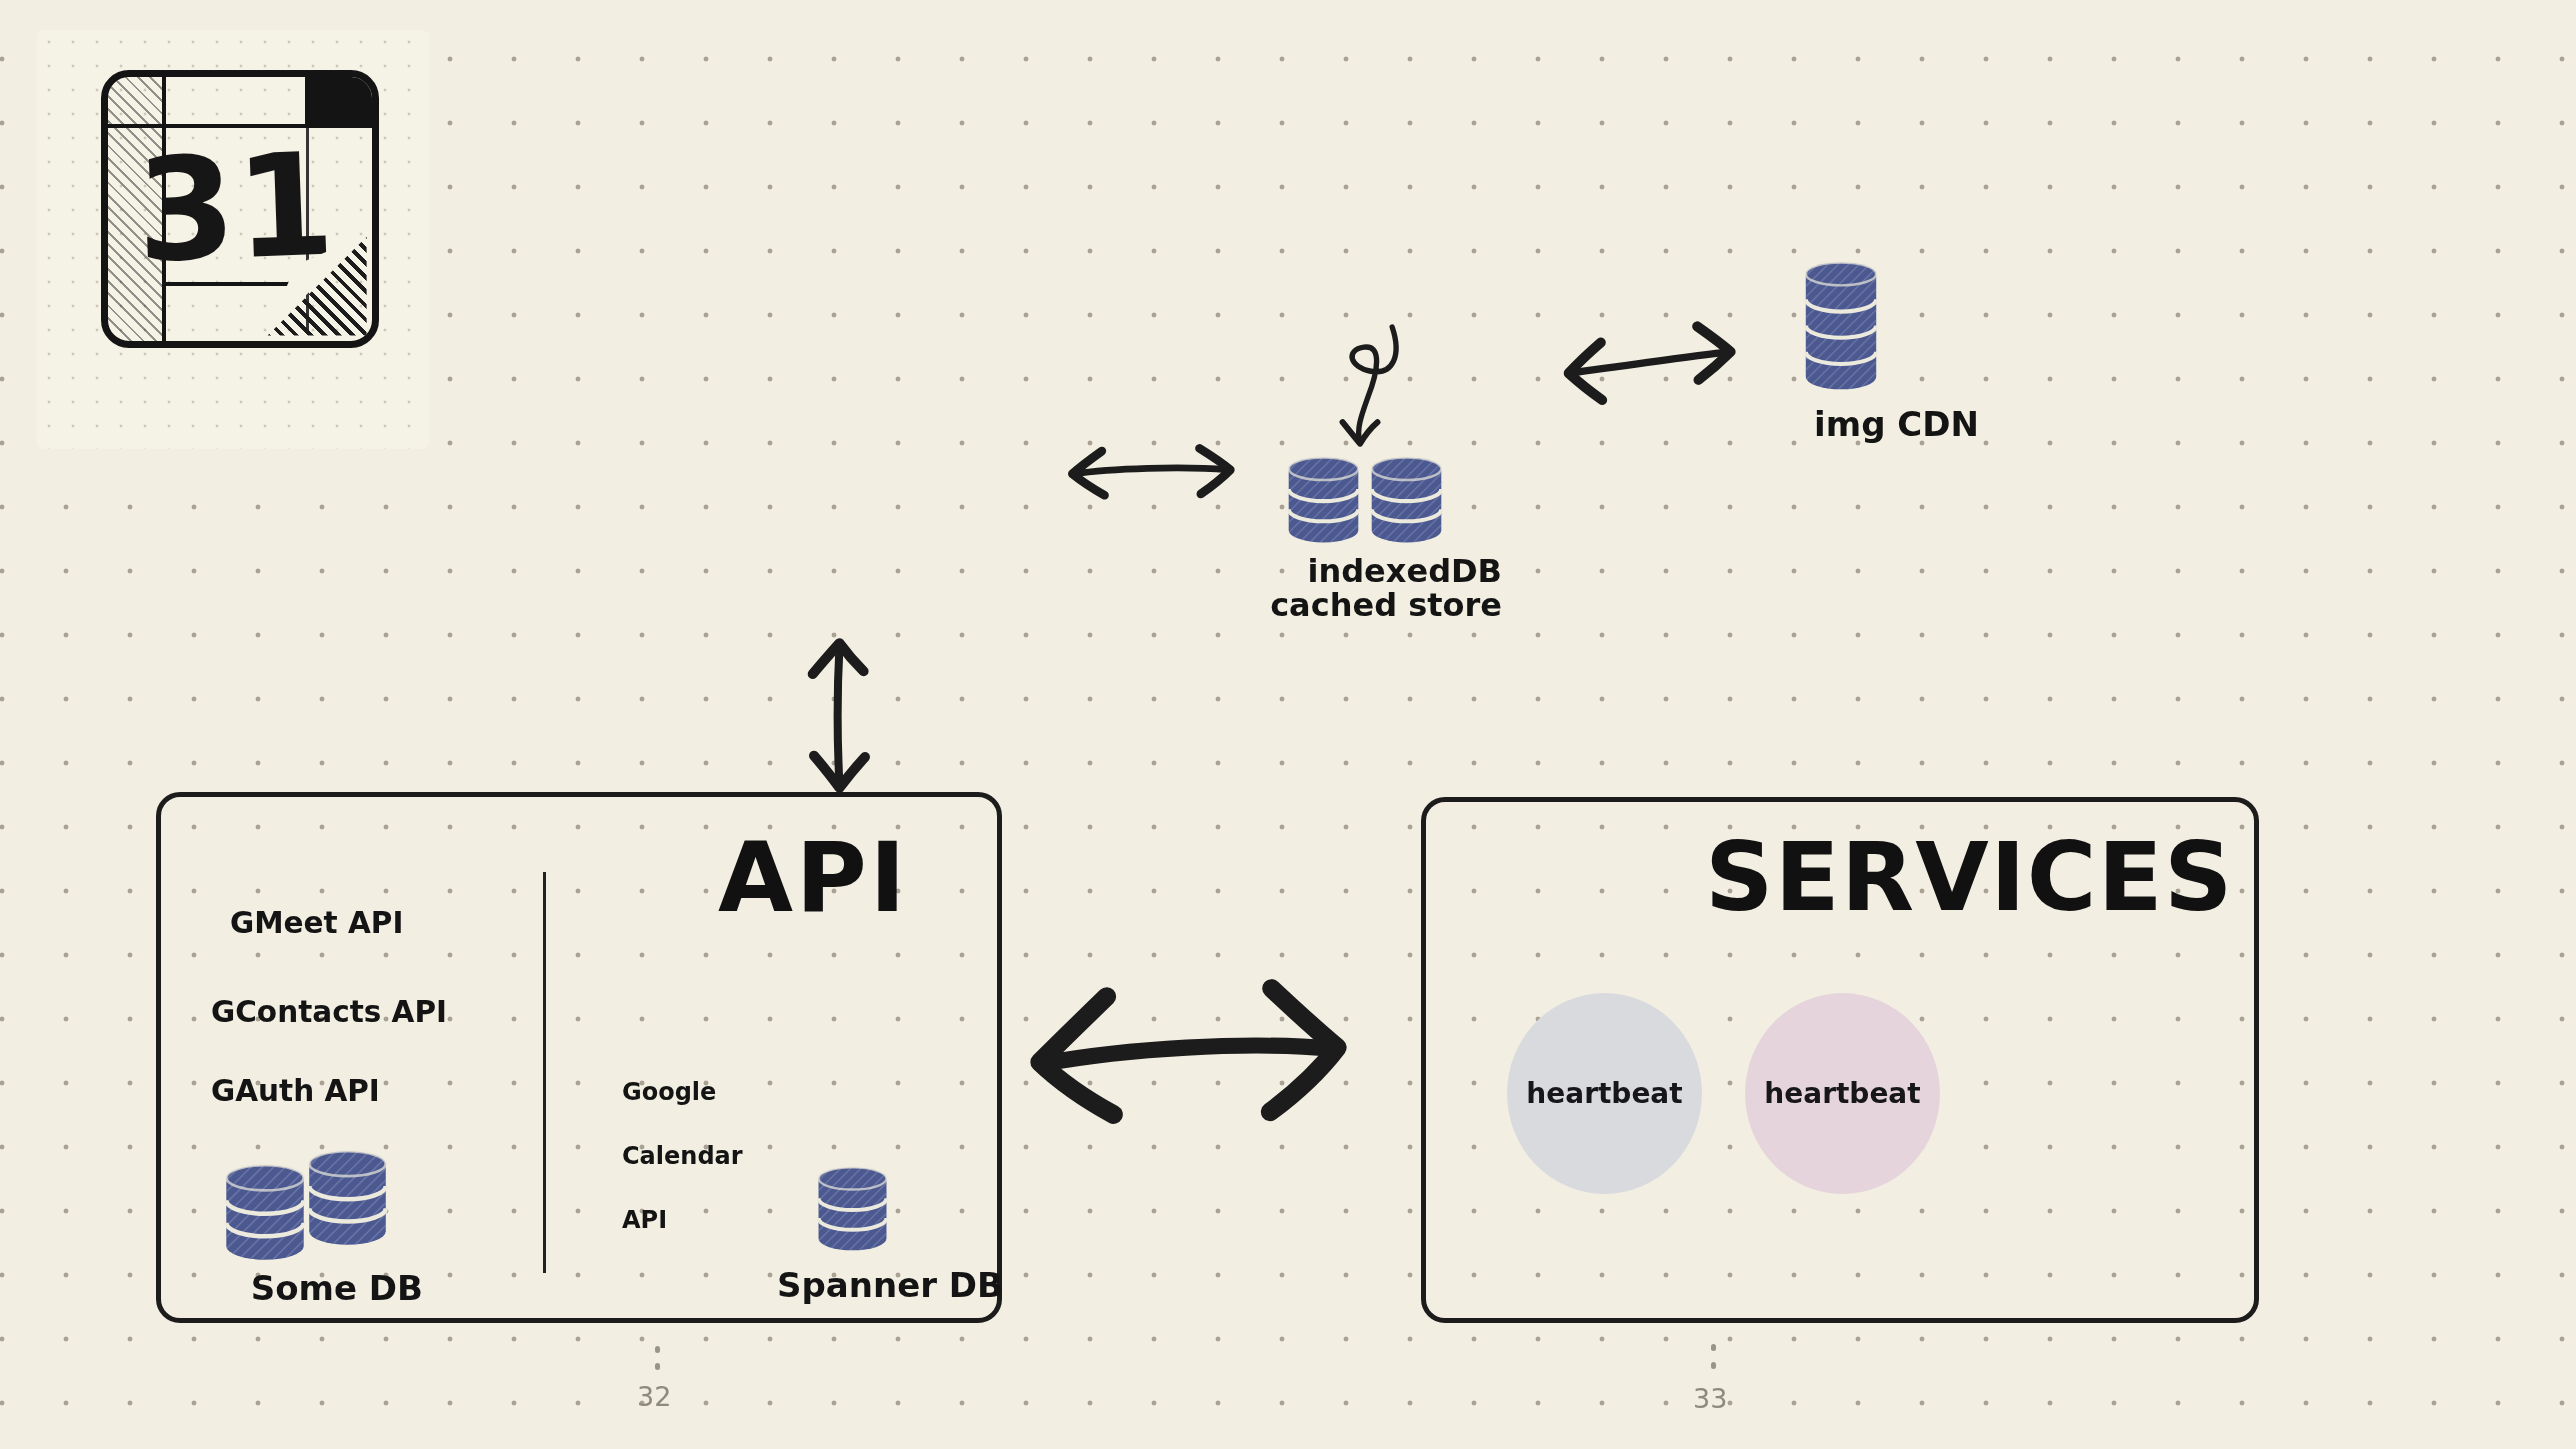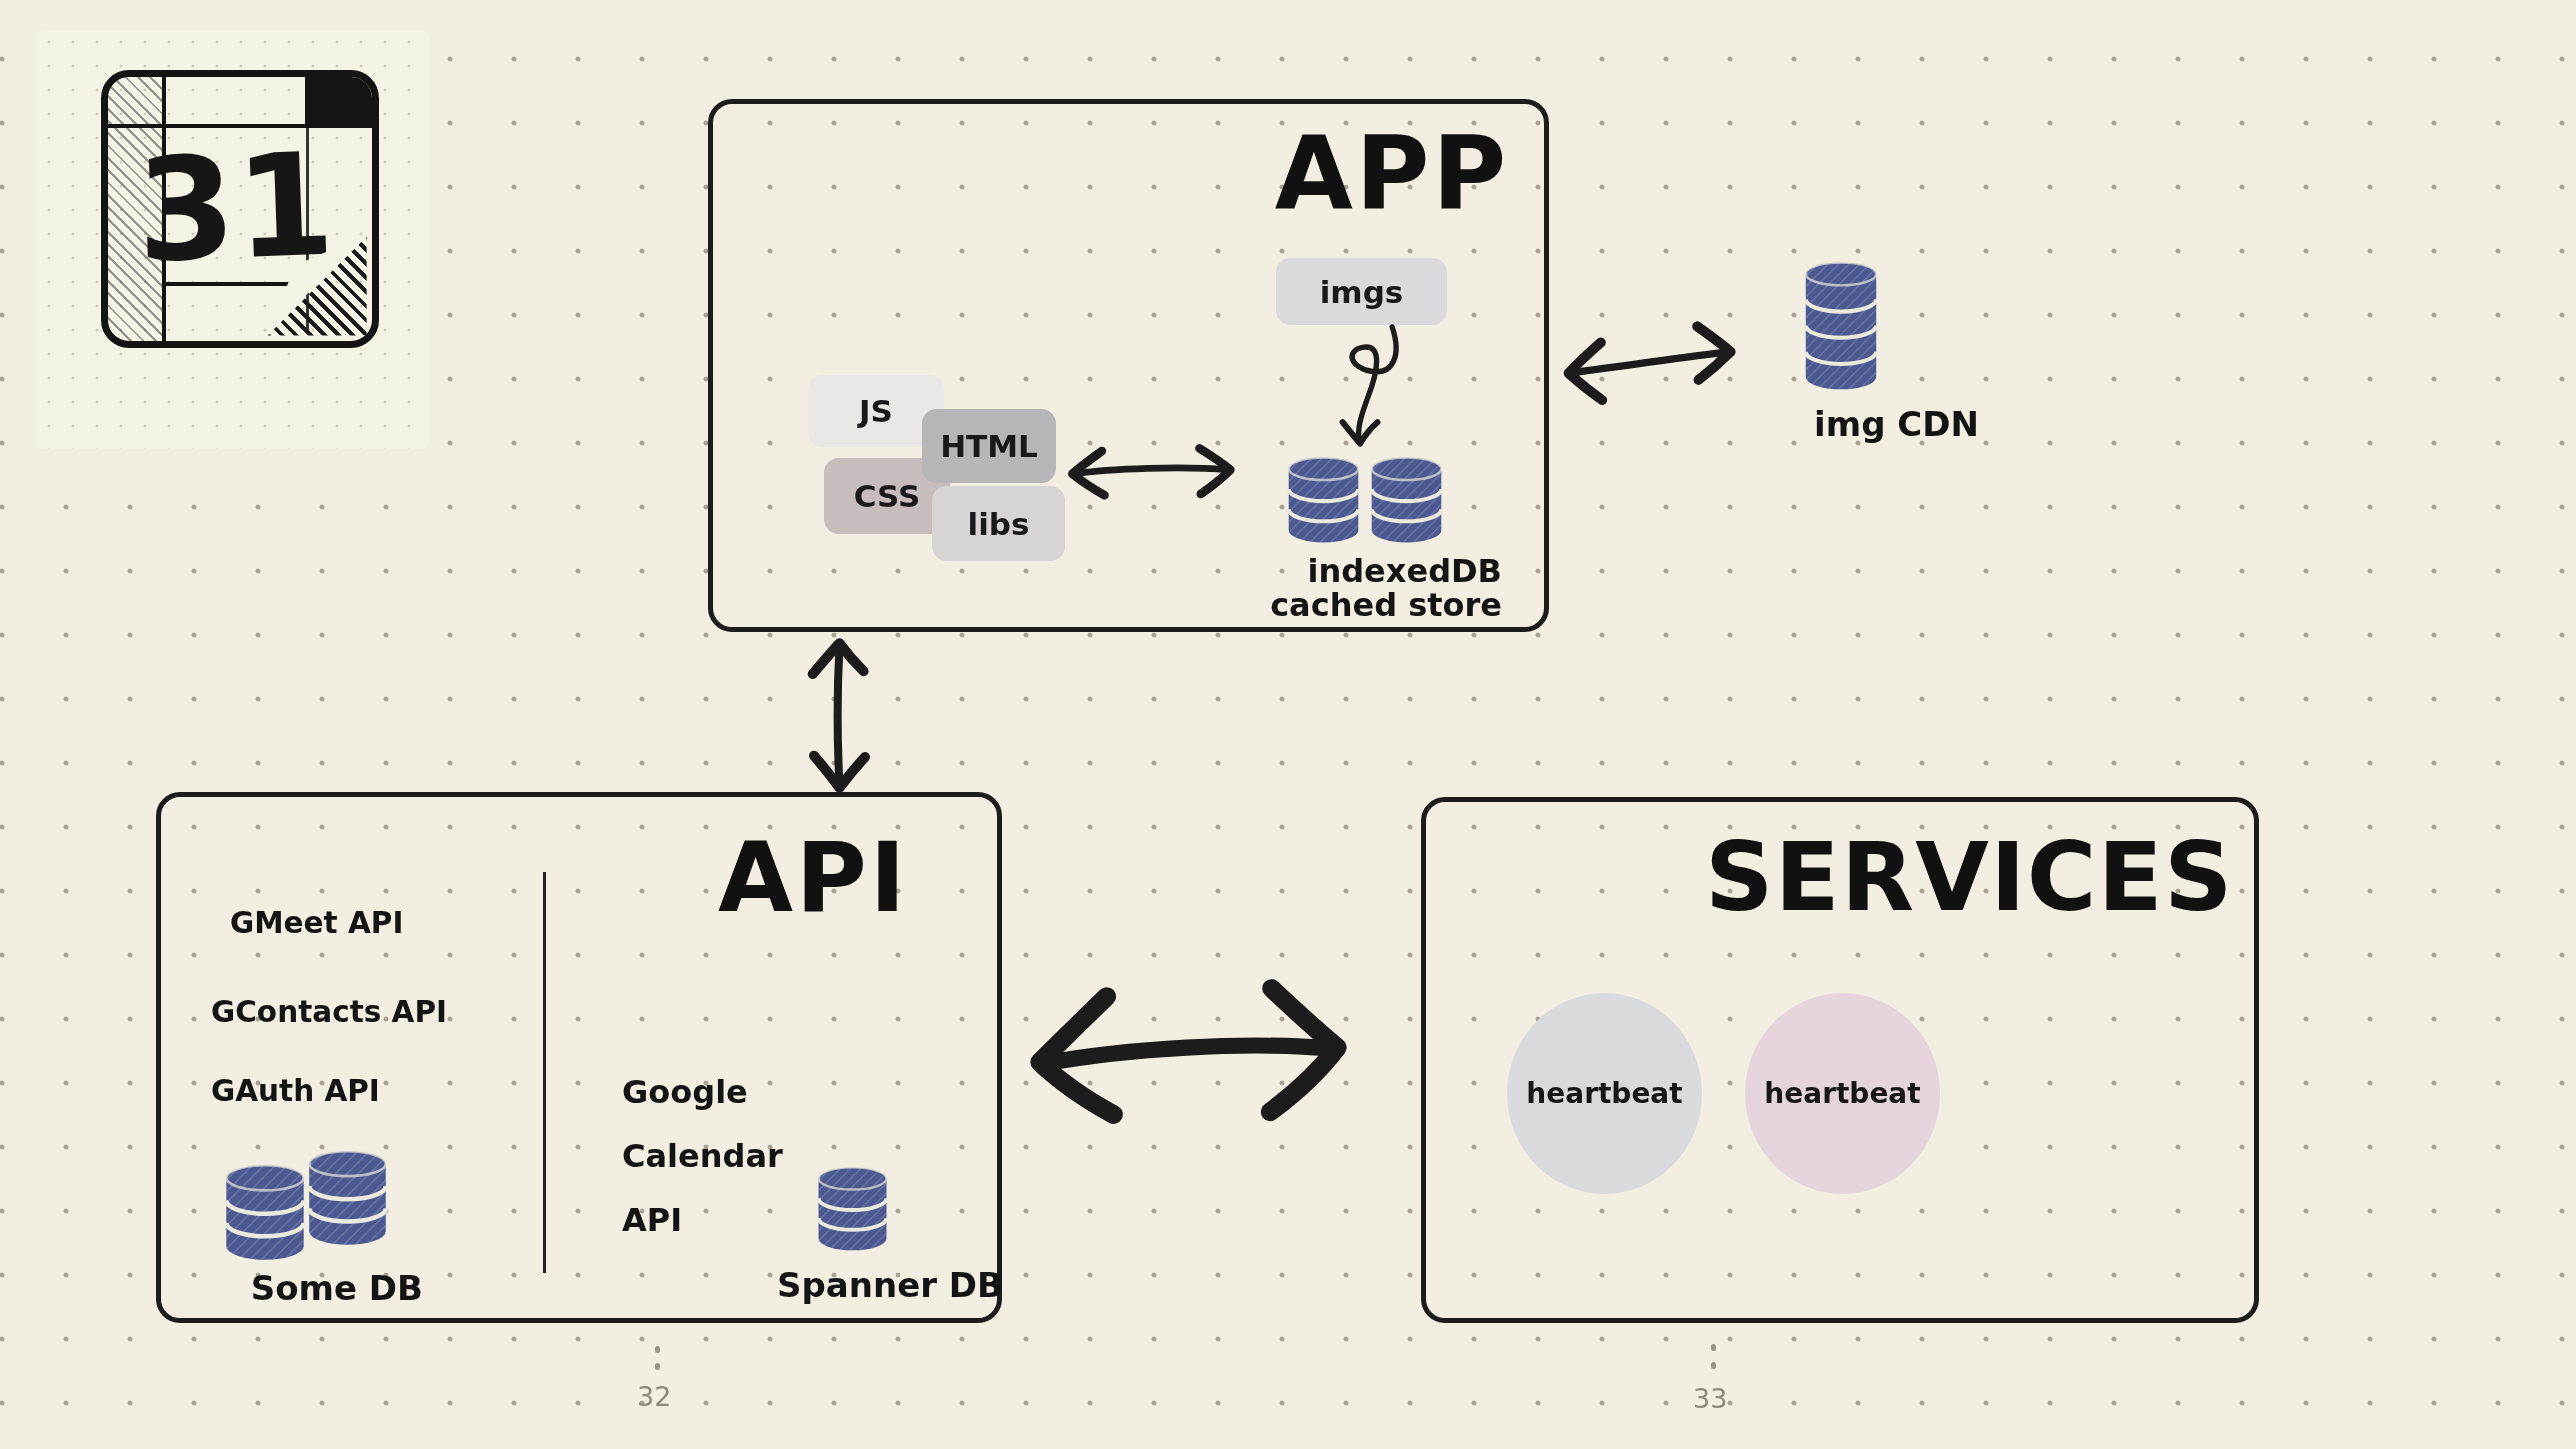--- a/index.html
+++ b/index.html
@@ -81,38 +81,20 @@
     <div class="cal-col"></div>
     <div class="cal-header"></div>
     <div class="cal-corner"></div>
     <div class="cal-rline"></div>
     <div class="cal-bline"></div>
     <div class="cal-day">31</div>
     <div class="cal-fold"></div>
     <div class="cal-fold-lite"></div>
   </div>
 
-  <div class="sketch-box" style="left:708px;top:99px;width:841px;height:533px;">
-    <div class="box-title" style="right:35px;top:10.7px;font-size:101px;">APP</div>
-    <div class="chip" style="left: 95px; top: 271px; width: 136px; height: 72px; z-index: 1; background: rgb(233, 232, 230);">
-        <span>JS</span>
-      </div>
-    <div class="chip" style="left: 111px; top: 354px; width: 126px; height: 76px; z-index: 2; background: rgb(200, 189, 189);">
-        <span>CSS</span>
-      </div>
-    <div class="chip" style="left: 219px; top: 382px; width: 133px; height: 75px; z-index: 3; background: rgb(216, 211, 213);">
-        <span>libs</span>
-      </div>
-    <div class="chip" style="left: 209px; top: 305px; width: 134px; height: 74px; z-index: 4; background: rgb(182, 181, 184);">
-        <span>HTML</span>
-      </div>
-    <div class="chip" style="left: 563px; top: 154px; width: 171px; height: 67px; background: rgb(218, 218, 222);">
-        <span>imgs</span>
-      </div>
-  </div>
 
   <svg class="arrow" style="left:1063px;top:443px;" width="174" height="57" viewBox="0 0 260 85">
     <path d="M16,46 C70,38 180,34 246,40" stroke-width="10"></path>
     <path d="M58,12 Q30,32 14,46 Q34,62 62,78" stroke-width="13"></path>
     <path d="M204,8 Q236,28 250,40 Q232,58 206,76" stroke-width="13"></path>
   </svg>
 
   <svg class="arrow" style="left:1313px;top:323px;" width="94" height="124" viewBox="0 0 140 185">
     <path d="M118,6 C132,48 120,78 86,72 C54,66 48,40 76,36 C104,32 96,74 82,110 C72,138 64,160 70,176" stroke-width="8"></path>
     <path d="M44,148 Q60,168 70,180 Q82,160 96,148" stroke-width="9"></path>
@@ -145,21 +127,21 @@
     <path d="M16,58 Q38,32 56,12 Q72,34 92,54" stroke-width="15"></path>
     <path d="M18,180 Q40,206 56,228 Q74,204 94,182" stroke-width="15"></path>
   </svg>
 
   <div class="sketch-box" style="left:156px;top:792px;width:846px;height:531px;">
     <div class="box-title" style="left:557px;top:24px;font-size:97px;">API</div>
     <div class="divider-v" style="left:382px;top:75px;width:2.7px;height:401px;"></div>
     <div class="api-item" style="left:50px;top:109px;margin-left:19px;">GMeet API</div>
     <div class="api-item" style="left:50px;top:198px;">GContacts API</div>
     <div class="api-item" style="left:50px;top:277px;">GAuth API</div>
-    <div class="api-item" style="left:461px;top:263px;font-size:32px;line-height:64px;">
+    <div class="api-item" style="left:461px;top:263px;font-size:24px;line-height:64px;">
       <div>Google</div>
       <div>Calendar</div>
       <div>API</div>
     </div>
   </div>
 
   <svg class="cyl" style="left:303px;top:1144px;" width="89" height="107" viewBox="0 0 100 110">
       <use href="#cyl3"></use>
     </svg>
   <svg class="cyl" style="left:220px;top:1161px;" width="90" height="102" viewBox="0 0 100 110">

